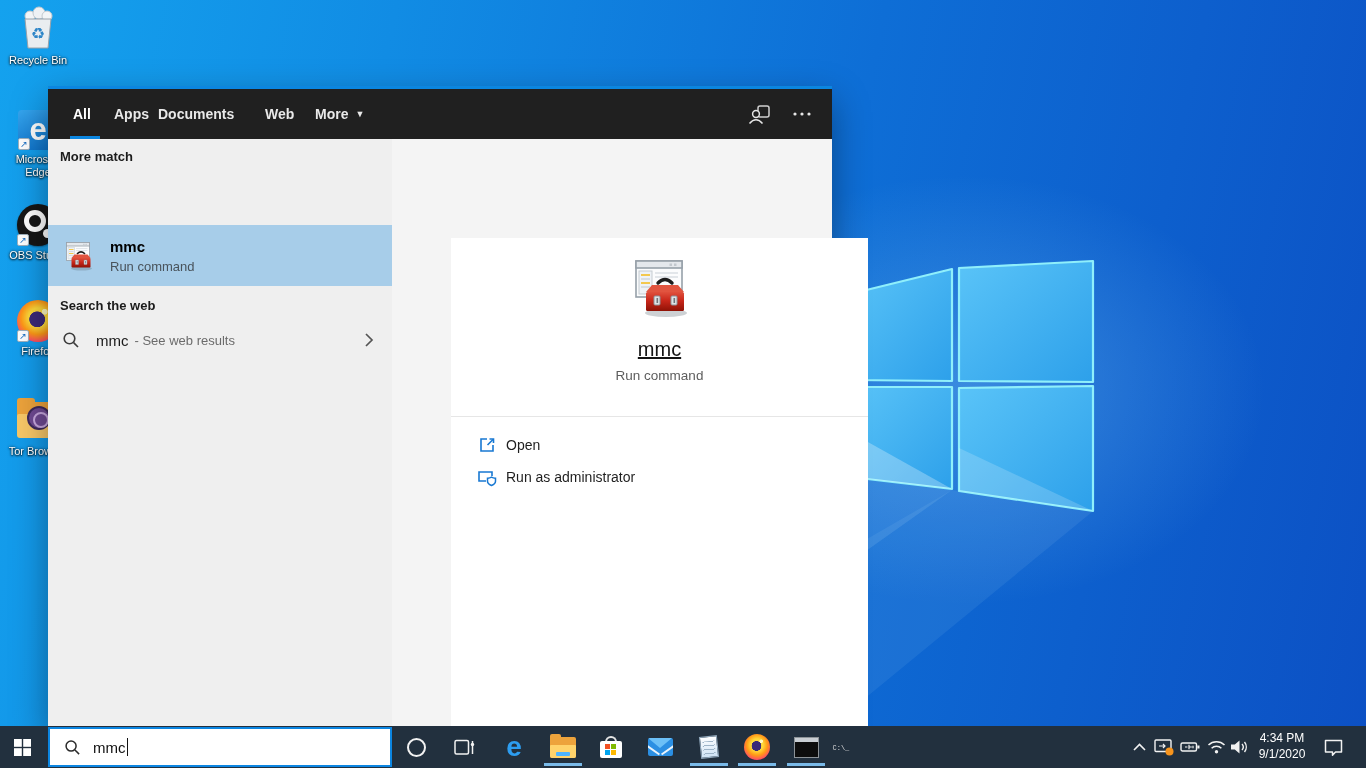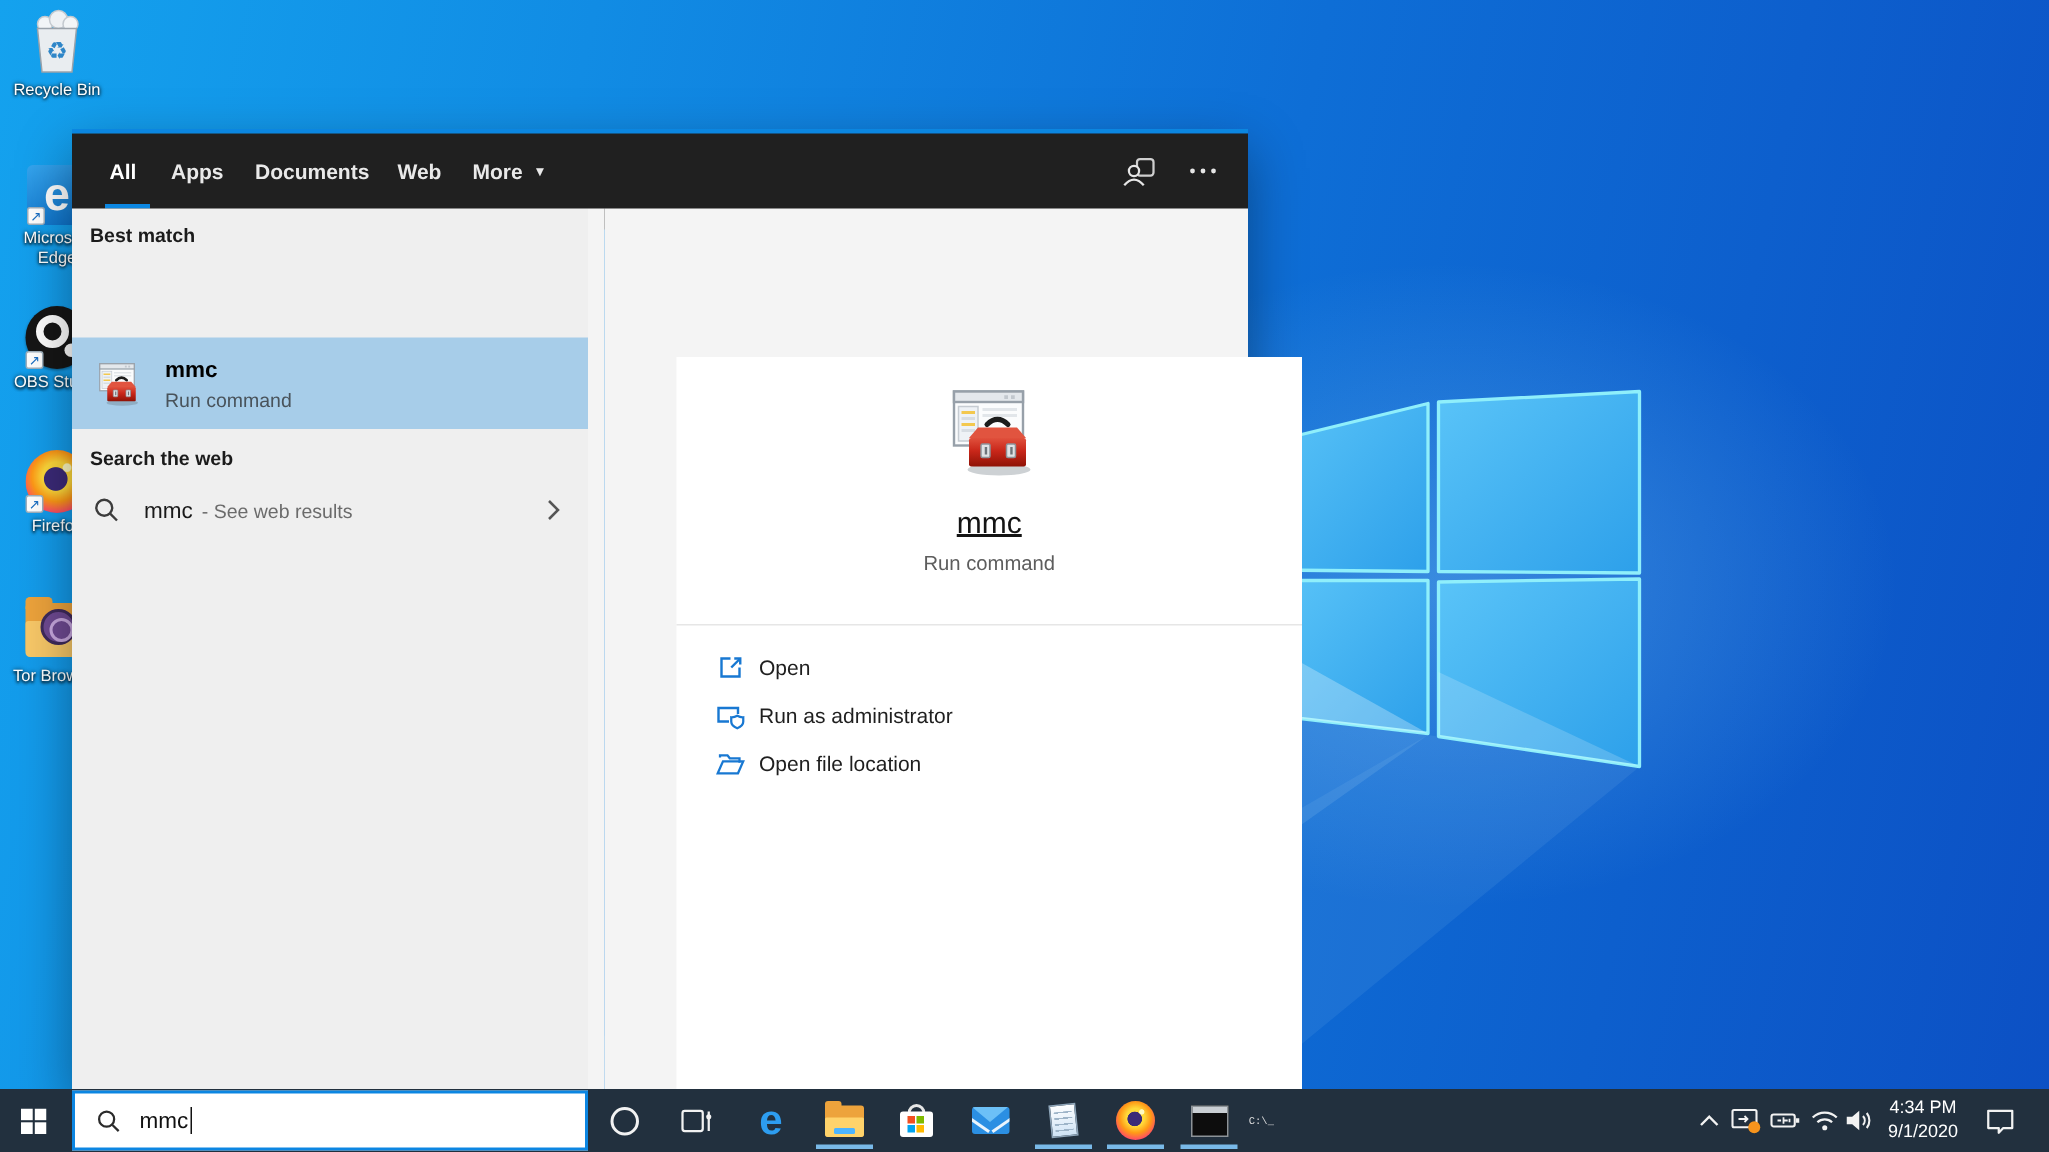--- a/index.html
+++ b/index.html
@@ -206,21 +206,21 @@
   <div id="flyout" class="abs">
     <div id="accent-line" class="abs" style="background:#0b86e0"></div>
     <div id="tabbar" class="abs">
       <div class="tab sel" style="left:25px">
         <span>All</span>
         <div class="tab-underline" style="background:#0b86e0"></div>
       </div>
       <div class="tab" style="left:66px">
           <span>Apps</span>
         </div>
-      <div class="tab" style="left:122px">
+      <div class="tab" style="left:110px">
           <span>Documents</span>
         </div>
       <div class="tab" style="left:217px">
           <span>Web</span>
         </div>
       <div class="tab" style="left:267px">
         <span>More</span>
         <span class="drop-arrow">▼</span>
       </div>
       <div class="tab" style="left:700px">
@@ -233,21 +233,21 @@
       <div class="tab" style="left:745px">
         <svg width="18" height="4" viewBox="0 0 18 4">
           <circle cx="2" cy="2" r="1.6" fill="#e6e6e6"></circle>
             <circle cx="9" cy="2" r="1.6" fill="#e6e6e6"></circle>
             <circle cx="16" cy="2" r="1.6" fill="#e6e6e6"></circle>
         </svg>
       </div>
     </div>
 
     <div id="pane-left" class="abs">
-      <div class="sec-header" style="top:10px">Best match</div>
+      <div class="sec-header" style="top:10px">More match</div>
       <div id="best-row" class="abs" style="background:#a7cde9">
         <svg class="ticon" width="32" height="32" viewBox="0 0 64 64">
             <use href="#mmcico"></use>
           </svg>
         <div class="row-txt">
           <div class="row-title">mmc</div>
           <div class="row-sub">Run command</div>
         </div>
       </div>
       <div class="sec-header" style="top:159px">Search the web</div>
@@ -280,27 +280,20 @@
           <line x1="17" y1="5.5" x2="11.5" y2="11" stroke="#1878d2" stroke-width="1.6"></line>
         </svg>
         <span class="albl">Open</span>
       </div>
       <div class="action-row" style="top:224px">
         <svg class="aicon" width="22" height="22" viewBox="0 0 22 22">
           <path d="M16 10 V6 H3 v9 h7" fill="none" stroke="#1878d2" stroke-width="1.6"></path>
           <path d="M15.5 11.2 q1.9 1.1 4 1 v3 q0 2.6 -4 4.3 q-4 -1.7 -4 -4.3 v-3 q2.1 0.1 4 -1 z" fill="#fff" stroke="#1878d2" stroke-width="1.5"></path>
         </svg>
         <span class="albl">Run as administrator</span>
-      </div>
-      <div class="action-row" style="top:256px">
-        <svg class="aicon" width="22" height="22" viewBox="0 0 22 22">
-          <path d="M4 7 V5.5 h5 l1.5 2 H17 v3" fill="none" stroke="#1878d2" stroke-width="1.5"></path>
-          <polygon points="2.5,17.5 6,9.5 19.5,9.5 16,17.5" fill="none" stroke="#1878d2" stroke-width="1.5"></polygon>
-        </svg>
-        <span class="albl">Open file location</span>
       </div>
     </div>
   </div>
 
   <div id="taskbar" class="abs">
     <div class="tb-btn" style="left:0">
       <svg width="17" height="17" viewBox="0 0 17 17">
         <rect x="0" y="0" width="7.8" height="7.8" fill="#fff"></rect>
           <rect x="9.2" y="0" width="7.8" height="7.8" fill="#fff"></rect>
         <rect x="0" y="9.2" width="7.8" height="7.8" fill="#fff"></rect>

